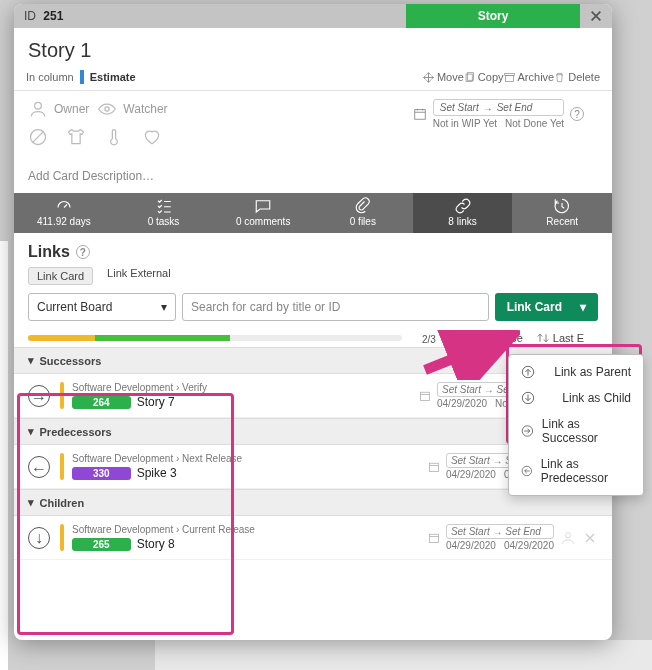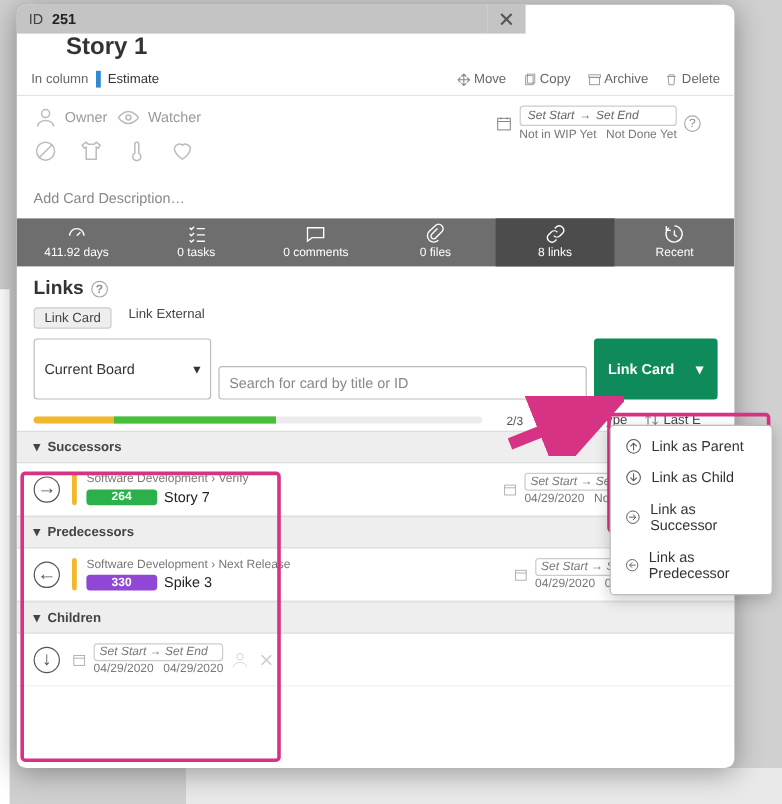--- a/index.html
+++ b/index.html
@@ -10,26 +10,26 @@
   .modal {
     position: absolute; left: 14px; top: 4px; width: 598px; height: 636px;
     background: #fff; border-radius: 8px; box-shadow: 0 4px 24px rgba(0,0,0,.35);
     overflow: hidden; display:flex; flex-direction:column;
   }
   .hdr { display:flex; align-items:stretch; border-top-left-radius:8px; border-top-right-radius:8px; }
   .hdr-left { flex:0 0 392px; background:#c4c4c4; color:#444; font-size:12px; display:flex; align-items:center; padding:5px 10px;}
   .hdr-left b { margin-left:4px; color:#222;}
   .hdr-mid { flex:1; background:#2cb04c; color:#fff; font-weight:600; font-size:12px; display:flex; align-items:center; justify-content:center;}
   .hdr-close { flex:0 0 32px; background:#c4c4c4; display:flex; align-items:center; justify-content:center; cursor:pointer; color:#444; font-size:16px;}
-  .title-row { padding:0 14px 6px; font-size:20px; font-weight:700; color:#333;margin-left:27px;}
+  .title-row { padding:11px 14px 6px; font-size:20px; font-weight:400; color:#333;}
   .cmd-row { display:flex; align-items:center; border-bottom:1px solid #e4e4e4; padding:2px 12px 6px; font-size:11px; color:#666; }
   .cmd-left { display:flex; align-items:center; }
   .cmd-left .blue-bar { width:4px; height:14px; background:#2f89d6; margin:0 6px; }
-  .cmd-left b { color:#333; font-weight:400;text-align:center;}
-  .cmd-right { margin-left:auto; display:flex; gap:14px;}
+  .cmd-left b { color:#333; font-weight:700;text-align:center;}
+  .cmd-right { margin-left:auto; display:flex; }
   .cmd-right span { cursor:pointer; display:flex; align-items:center; gap:3px;}
   .row-people { display:flex; align-items:center; padding:8px 14px; gap:8px; color:#999;}
   .pp { display:flex; align-items:center; gap:6px; font-size:12px;}
   .row-dates { display:flex; align-items:center; padding:0 14px 2px;}
   .row-dates .right { margin-left:auto; display:flex; align-items:center; gap:6px;}
   .date-block { font-size:10px; color:#777; text-align:center; }
   .date-box { border:1px solid #ccc; border-radius:3px; padding:2px 6px; font-size:10px; color:#666; font-style:italic;}
   .date-box .arrow { margin:0 4px; }
   .row-icons { display:flex; gap:18px; padding:0 14px 12px; color:#bbb;}
   .row-icons svg { width:20px; height:20px; }
@@ -37,58 +37,59 @@
   .tabs { display:flex; background:#6e6e6e; }
   .tab { flex:1; text-align:center; color:#fff; font-size:10px; padding:4px 0 6px; display:flex; flex-direction:column; align-items:center; gap:1px; cursor:pointer;}
   .tab svg { width:18px; height:18px; }
   .tab.active { background:#4c4c4c; }
   .section-hdr { display:flex; align-items:center; padding:10px 14px 6px; font-size:16px; font-weight:600; color:#333; gap:6px;}
   .link-mode { display:flex; gap:14px; font-size:11px; padding:0 14px 8px; color:#444;}
   .link-mode .on { background:#eee; border:1px solid #ccc; border-radius:3px; padding:2px 8px;}
   .search-row { display:flex; padding:0 14px; gap:6px;}
   .sel-board { border:1px solid #bbb; border-radius:3px; font-size:12px; padding:6px 8px; width:148px; display:flex; align-items:center; color:#333; cursor:pointer;}
   .sel-board .caret { margin-left:auto; }
-  .search-inp { flex:1; border:1px solid #bbb; border-radius:3px; font-size:12px; padding:6px 8px; color:#888;margin-top:23px;}
+  .search-inp { flex:1; border:1px solid #bbb; border-radius:3px; font-size:12px; padding:6px 8px; color:#888;}
   .link-btn { background:#0e8a5b; color:#fff; font-size:12px; font-weight:600; border-radius:3px; padding:6px 12px; display:flex; align-items:center; gap:18px; cursor:pointer;}
   .prog { position:relative; margin:14px 14px 6px; height:6px; background:#ececec; border-radius:3px;}
   .prog .yellow { position:absolute; left:0; top:0; height:100%; width:18%; background:#f2b82b; border-radius:3px 0 0 3px;}
   .prog .green { position:absolute; left:18%; top:0; height:100%; width:36%; background:#47bf3a;}
   .sort-row { display:flex; gap:14px; padding:0 14px 2px; font-size:11px; color:#444; align-items:center; justify-content:flex-end;}
   .sort-row .itm { display:flex; align-items:center; gap:4px; cursor:pointer;}
   .grp-hdr { background:#eee; border-top:1px solid #ddd; border-bottom:1px solid #ddd; padding:6px 14px; font-size:11px; font-weight:700; color:#444; display:flex; align-items:center; gap:6px;}
   .card-row { display:flex; align-items:center; padding:8px 14px; gap:10px; border-bottom:1px solid #f0f0f0;}
   .dir-icon { width:22px; height:22px; border:1.5px solid #555; border-radius:50%; display:flex; align-items:center; justify-content:center; color:#555;}
   .card-body { flex:1; display:flex; }
   .color-bar { width:4px; background:#f2b82b; border-radius:2px; margin-right:8px;}
   .card-info .crumb { font-size:10px; color:#777; }
   .card-info .titlerow { display:flex; align-items:center; gap:6px; font-size:12px; color:#222; margin-top:2px;}
   .badge { color:#fff; font-size:10px; font-weight:700; padding:1px 21px; border-radius:3px;}
   .b-green { background:#2cb04c;} .b-purple { background:#9047d6;}
   .card-right { display:flex; align-items:center; gap:6px; font-size:10px; color:#777;}
   .card-right .dbox { border:1px solid #ccc; border-radius:3px; padding:1px 4px; font-style:italic; }
   .card-right .act { color:#bbb; cursor:pointer;}
   .highlight-box { position:absolute; border:3px solid #d63384; border-radius:4px; pointer-events:none;}
   .dd-menu { position:absolute; background:#fff; border:1px solid #bbb; border-radius:4px; box-shadow:0 4px 12px rgba(0,0,0,.2); font-size:12px; color:#333; padding:4px 0; width:136px;}
-  .dd-menu .mi { display:flex; align-items:center; gap:8px; padding:6px 12px; cursor:pointer;}
+  .dd-menu .mi { display:flex; align-items:center; gap:8px; padding:6px 12px; cursor:pointer;justify-content:space-between;}
   .mi svg { width:14px; height:14px;}
   .q { width:14px; height:14px; border:1px solid #aaa; border-radius:50%; font-size:10px; color:#888; display:inline-flex; align-items:center; justify-content:center;}
 </style>
 </head>
 <body>
 
 <div class="backdrop-col"></div>
 <div class="backdrop-strip"></div>
 <div class="backdrop-strip2"></div>
 
 <div class="modal">
 
   <div class="hdr">
     <div class="hdr-left">
       <span>ID</span>&nbsp;<b>251</b>
     </div>
+    <div class="hdr-mid">Story</div>
     <div class="hdr-close">
       <svg viewBox="0 0 16 16" width="14" height="14">
           <path d="M3 3l10 10M13 3L3 13" stroke="#555" stroke-width="2" fill="none"></path>
         </svg>
     </div>
   </div>
 
   <div class="title-row">Story 1</div>
 
   <div class="cmd-row">
@@ -343,20 +344,30 @@
         </svg>
     </div>
   </div>
 
   <div class="grp-hdr">
       <span>▾</span>
       <span>Children</span>
     </div>
   <div class="card-row">
     <div class="dir-icon">↓</div>
+    <div class="card-body">
+      <div class="color-bar"></div>
+      <div class="card-info">
+        <div class="crumb">Software Development › Current Release</div>
+        <div class="titlerow">
+            <span class="badge b-green">265</span>
+            <span>Story 8</span>
+          </div>
+      </div>
+    </div>
     <div class="card-right">
       <svg width="12" height="12" viewBox="0 0 16 16">
           <rect x="2" y="3" width="12" height="11" stroke="#aaa" fill="none"></rect>
           <path d="M2 6h12" stroke="#aaa"></path>
         </svg>
       <div>
         <div class="dbox"><span>Set Start</span> → <span>Set End</span></div>
         <div style="display:flex; gap:8px; justify-content:center; margin-top:1px;">
             <span>04/29/2020</span>
             <span>04/29/2020</span>

